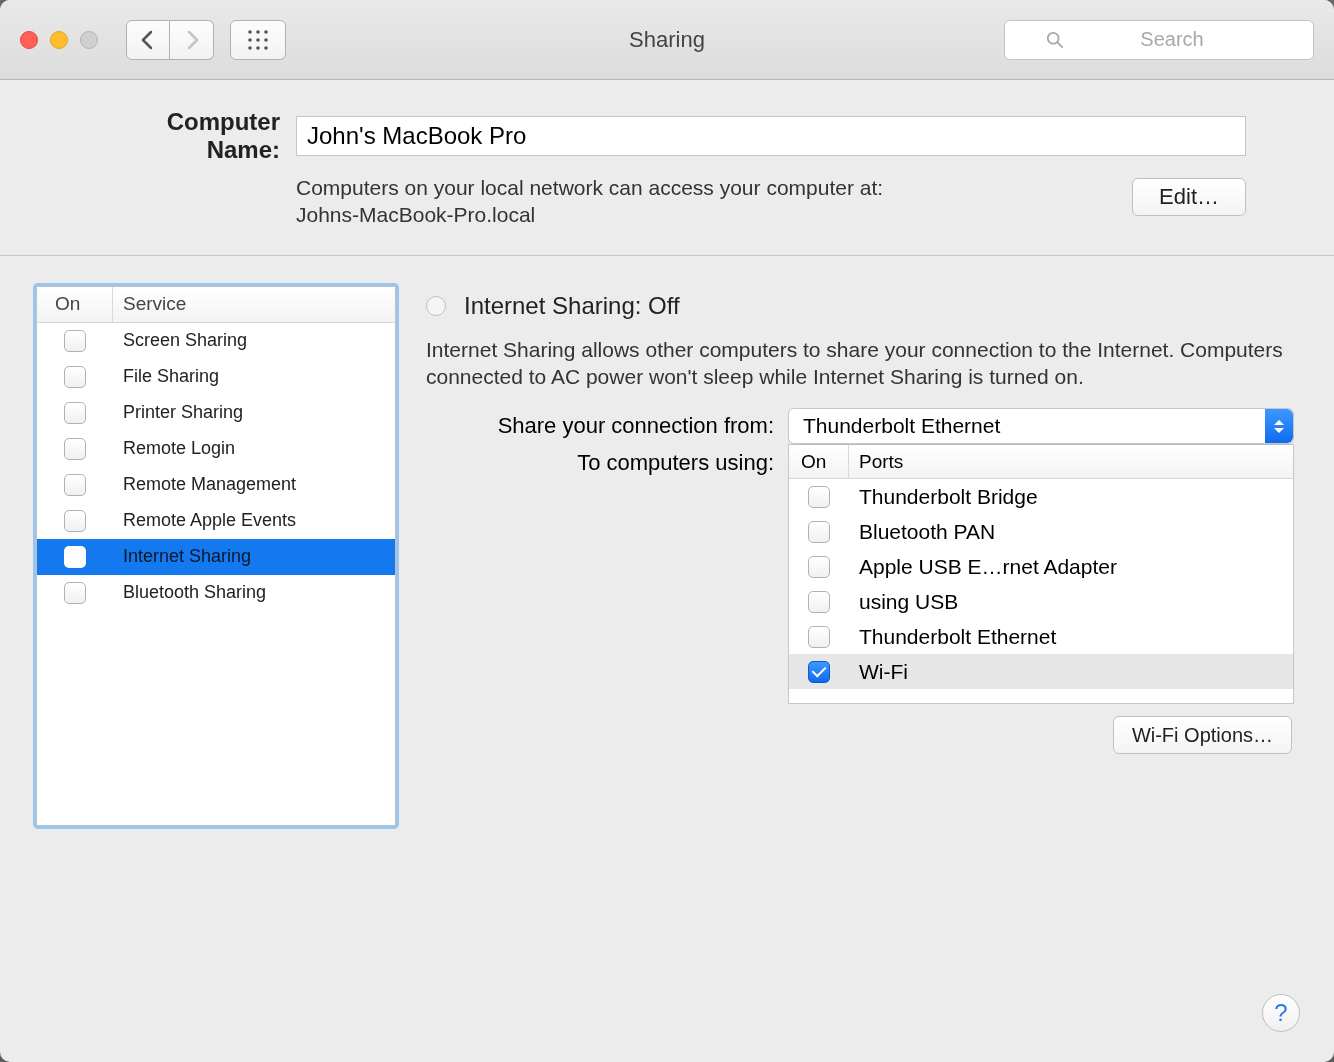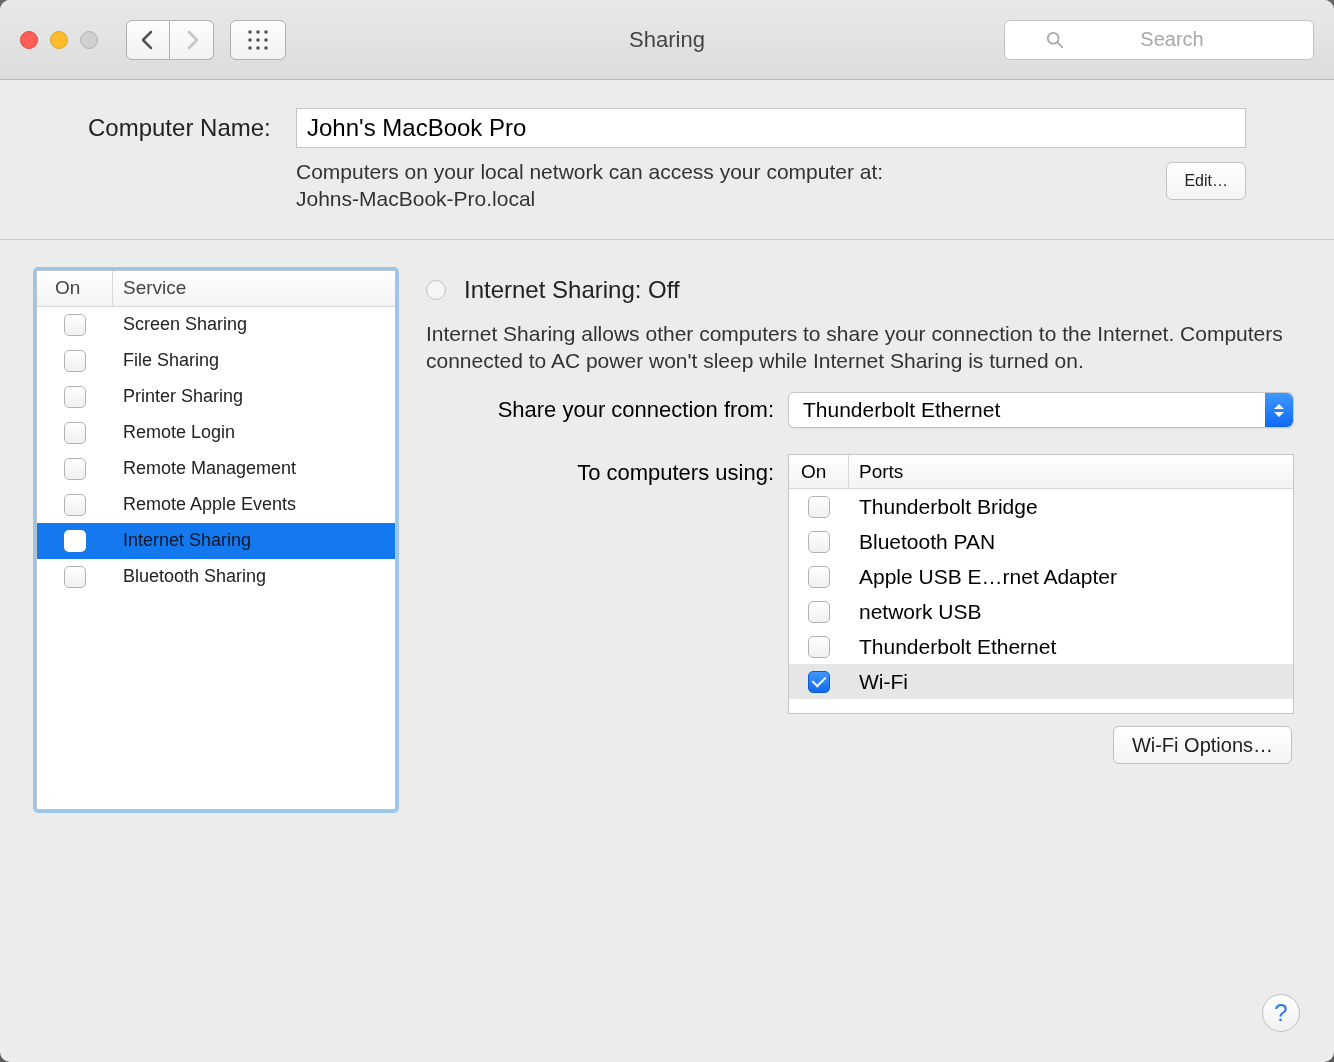--- a/index.html
+++ b/index.html
@@ -113,20 +113,22 @@
 .computer-name-row {
   display: flex;
   align-items: center;
   gap: 16px;
   margin-bottom: 10px;
 }
 .cn-label {
   font-size: 24px;
   color: #222;
   width: 192px;
+  text-align: right;
+  font-weight: bold;
 }
 .cn-field {
   flex: 1;
   height: 40px;
   border: 1px solid #c5c5c5;
   background: #fff;
   font-size: 24px;
   padding: 4px 10px;
   outline: none;
 }
@@ -136,25 +138,25 @@
 }
 .cn-help {
   margin-left: 208px;
   font-size: 21px;
   color: #333;
   line-height: 1.3;
   flex: 1;
 }
 .edit-btn {
   height: 38px;
-  padding: 0 17px;
+  padding: 0 26px;
   border: 1px solid #c1c1c1;
   border-radius: 6px;
   background: linear-gradient(to bottom,#fff,#f4f4f4);
-  font-size: 16px;
+  font-size: 22px;
   color: #222;
   cursor: pointer;
   margin-left: 24px;
   margin-top: 4px;
 }
 
 
 .main-content {
   display: flex;
   padding: 30px 40px 20px 36px;
@@ -244,21 +246,20 @@
 .detail-desc {
   font-size: 21px;
   color: #333;
   line-height: 1.3;
   margin-bottom: 18px;
 }
 .share-from-row {
   display: flex;
   align-items: center;
   gap: 14px;
-  margin-bottom: 26px;
 }
 .share-from-label {
   font-size: 22px;
   width: 348px;
   text-align: right;
 }
 .dropdown {
   flex: 1;
   height: 36px;
   border: 1px solid #c6c6c6;
@@ -547,21 +548,21 @@
                 <div class="port-row">
                   <div class="pchk">
                     <div class="chkbox"></div>
                   </div>
                   <div class="plabel">Apple USB E…rnet Adapter</div>
                 </div>
                 <div class="port-row">
                   <div class="pchk">
                     <div class="chkbox"></div>
                   </div>
-                  <div class="plabel">network USB</div>
+                  <div class="plabel">using USB</div>
                 </div>
                 <div class="port-row">
                   <div class="pchk">
                     <div class="chkbox"></div>
                   </div>
                   <div class="plabel">Thunderbolt Ethernet</div>
                 </div>
                 <div class="port-row selected">
                   <div class="pchk">
                     <div class="chkbox checked"></div>

